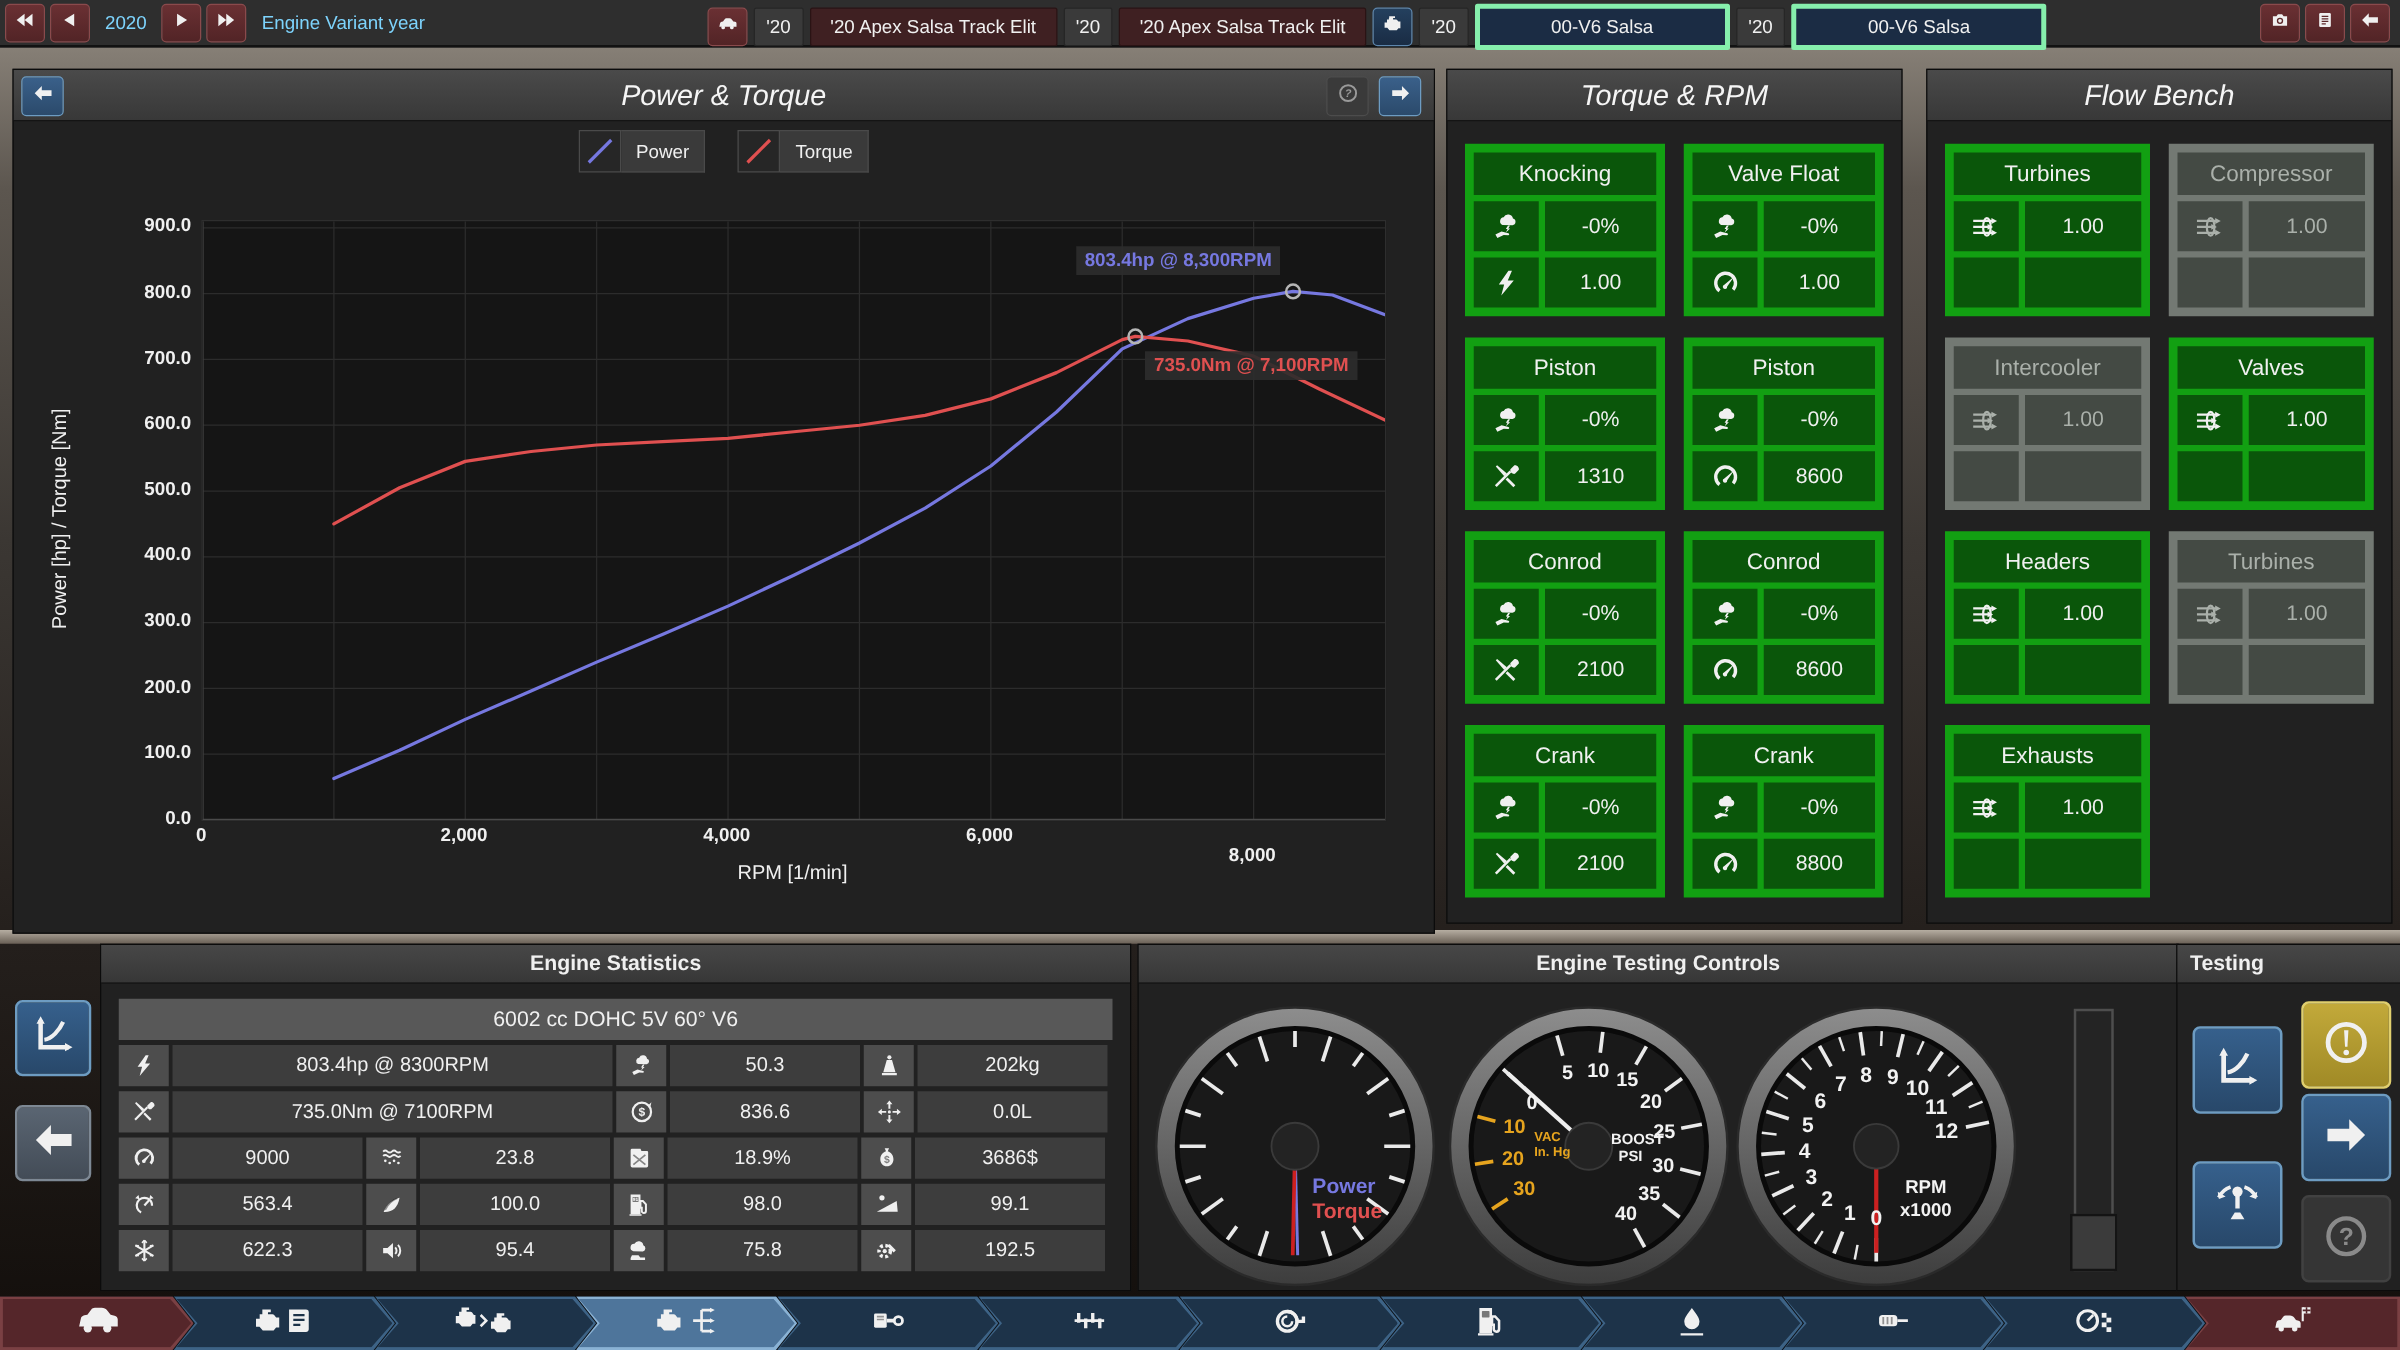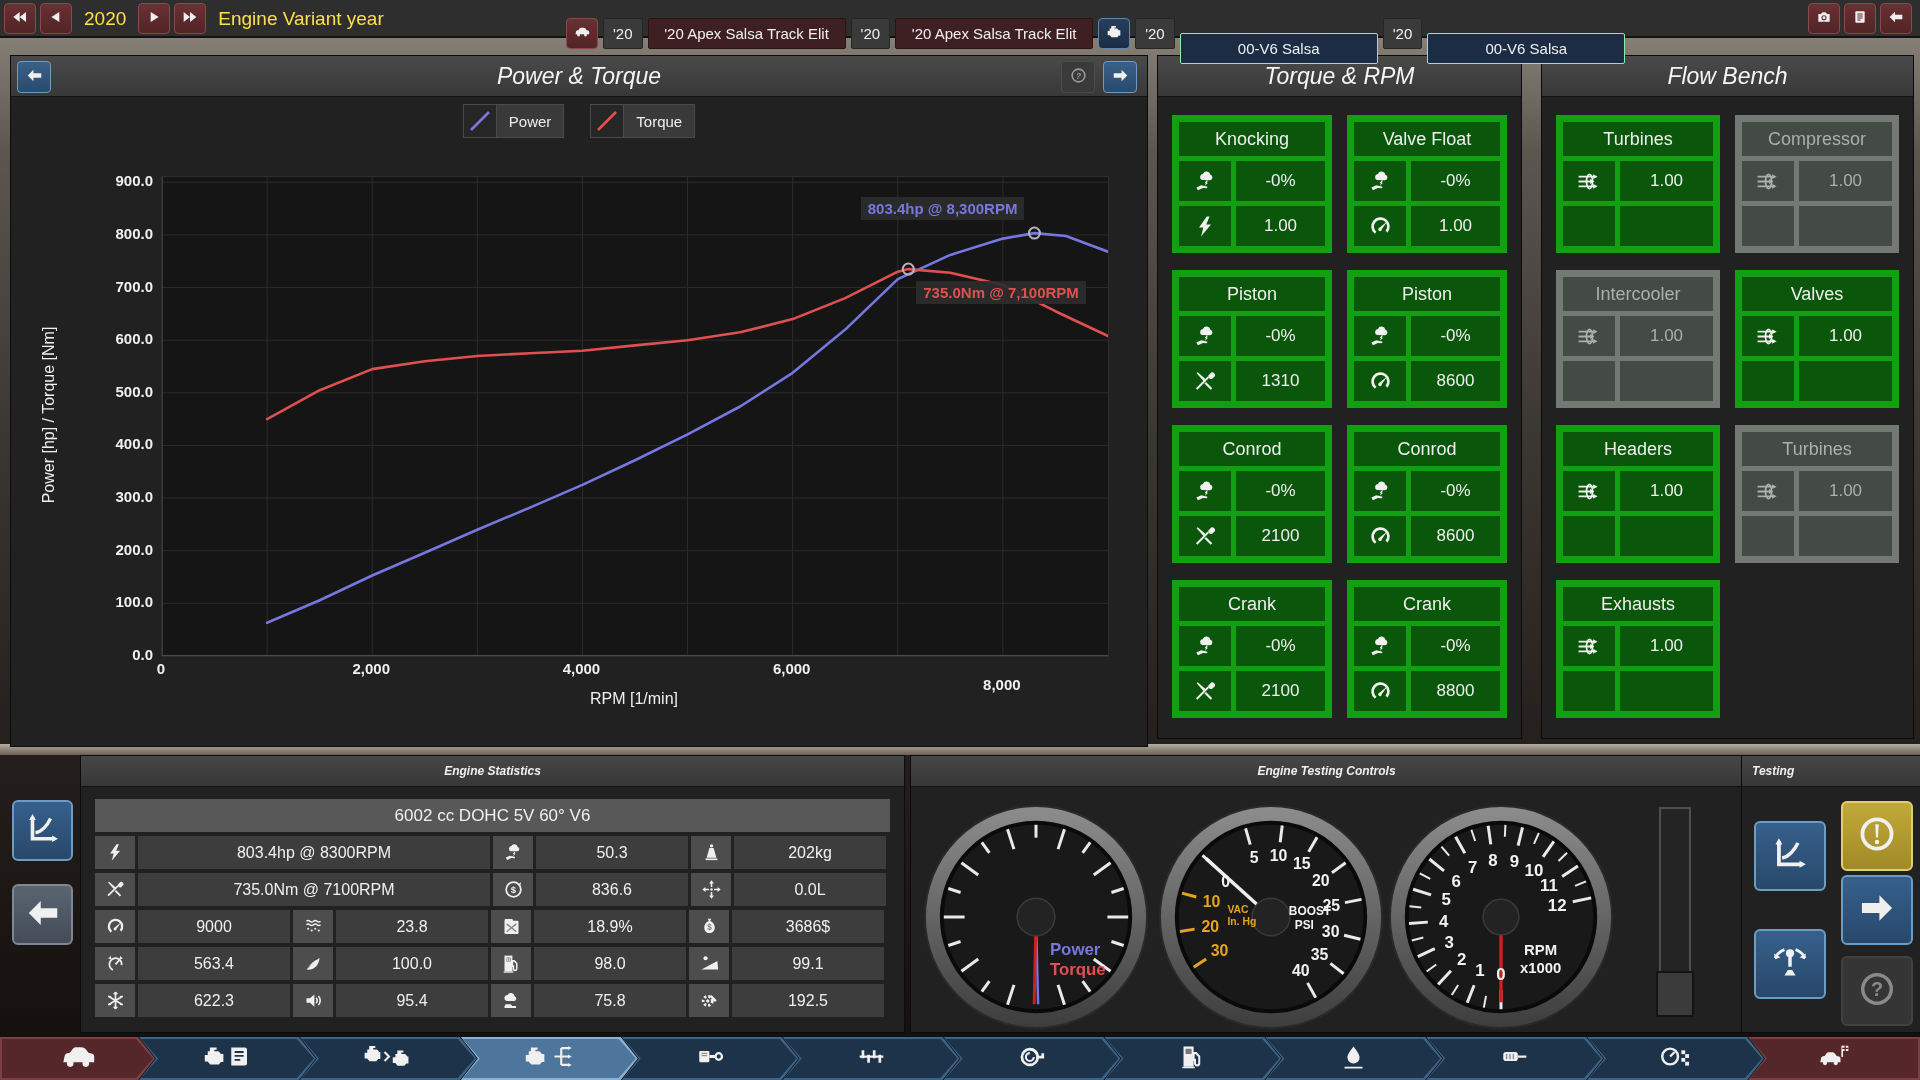--- a/index.html
+++ b/index.html
@@ -14,35 +14,35 @@
   
   .topbar{position:absolute;left:0;top:0;width:1920px;height:36px;background:#2e2e2e;
     border-bottom:2px solid #121212;z-index:50;}
   .tb-left{position:absolute;left:4px;top:3px;display:flex;align-items:center;gap:4px;}
   .tb-mid{position:absolute;left:566px;top:3px;display:flex;align-items:center;gap:5px;}
   .tb-right{position:absolute;right:8px;top:3px;display:flex;align-items:center;gap:4px;}
   .tb-btn{width:30px;height:29px;background:linear-gradient(#6a3033,#522426);
     border:1px solid #8a4a4c;border-radius:4px;display:flex;align-items:center;justify-content:center;cursor:pointer;}
   .tb-btn svg{height:16px;}
   .tb-btn.navy{background:linear-gradient(#24405e,#1a2c44);border:1px solid #5d86ad;}
-  .tb-label{font-size:19px;color:#fde047;padding:0 8px;}
+  .tb-label{font-size:15px;color:#7dd3fc;padding:0 8px;}
   .tb-chip{height:29px;line-height:29px;background:#3a3a3a;border:1px solid #262626;
     padding:0 9px;font-size:15px;border-radius:2px;}
   .tb-tab{height:29px;line-height:29px;text-align:center;font-size:15px;border-radius:2px;padding:0 14px;cursor:pointer;}
   .tb-tab.maroon{background:#3f2022;border:1px solid #2a1314;min-width:168px;}
-  .tb-tab.navy{background:#1b2c44;border:1px solid #86efac;min-width:168px;margin-top:30px;}
+  .tb-tab.navy{background:#1b2c44;border:4px solid #86efac;min-width:168px;}
 
   
   .panel{position:absolute;background:#212121;border:1px solid #0b0b0b;
     box-shadow:inset 0 1px 0 rgba(255,255,255,.05);}
   .panel-header{height:40px;background:linear-gradient(#4a4a4a,#383838);
     border-bottom:1px solid #141414;display:flex;align-items:center;justify-content:center;position:relative;font-style:italic;}
   .panel-header .title{font-size:23px;color:#f5f5f5;}
   .panel-header-sm{height:30px;background:linear-gradient(#474747,#373737);border-bottom:1px solid #141414;
-    display:flex;align-items:center;justify-content:center;font-size:12px;font-weight:bold;font-style:italic;}
+    display:flex;align-items:center;justify-content:center;font-size:17px;font-weight:bold;}
 
   
   #chartPanel{left:10px;top:55px;width:1136px;height:690px;}
   .hd-btn{position:absolute;top:5px;width:32px;height:30px;border-radius:4px;
     display:flex;align-items:center;justify-content:center;cursor:pointer;}
   .hd-btn svg{height:17px;}
   .btn-blue{background:linear-gradient(#3a608a,#2b4a6b);border:1px solid #6d9cc2;}
   .btn-grey{background:#3a3a3a;border:1px solid #4c4c4c;color:#9a9a9a;}
   #legend{position:absolute;left:0;top:48px;width:1136px;display:flex;justify-content:center;gap:26px;}
   .lg-item{display:flex;cursor:pointer;}

